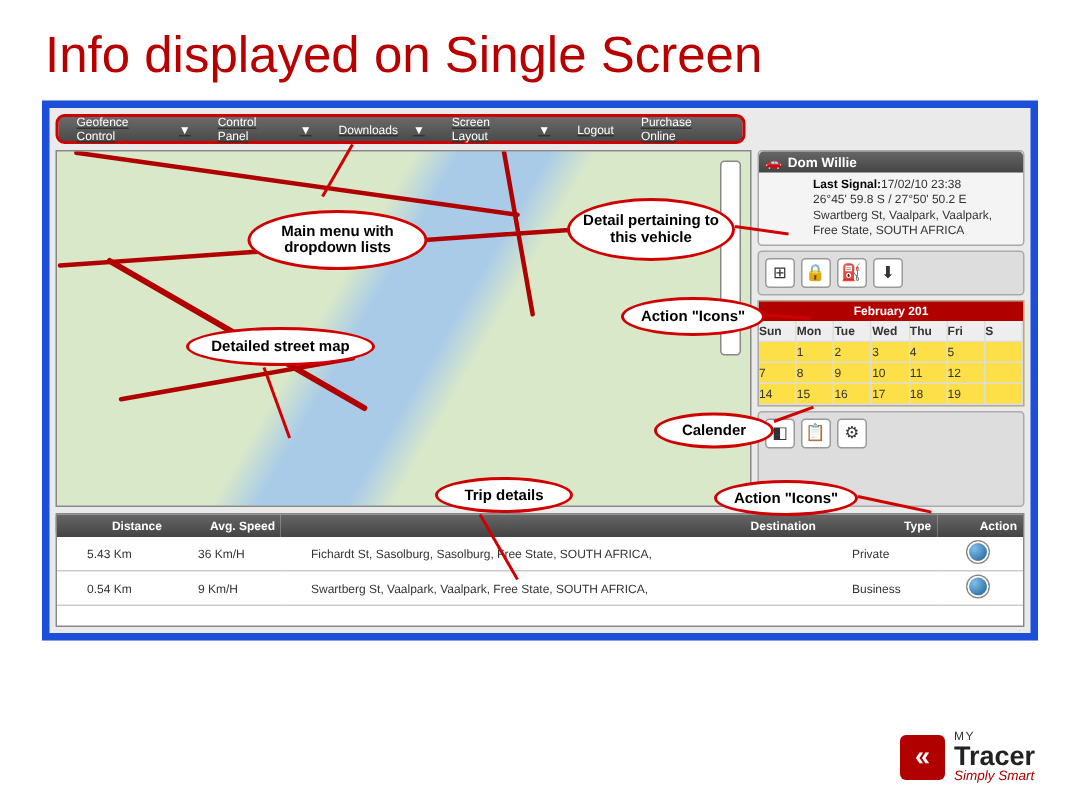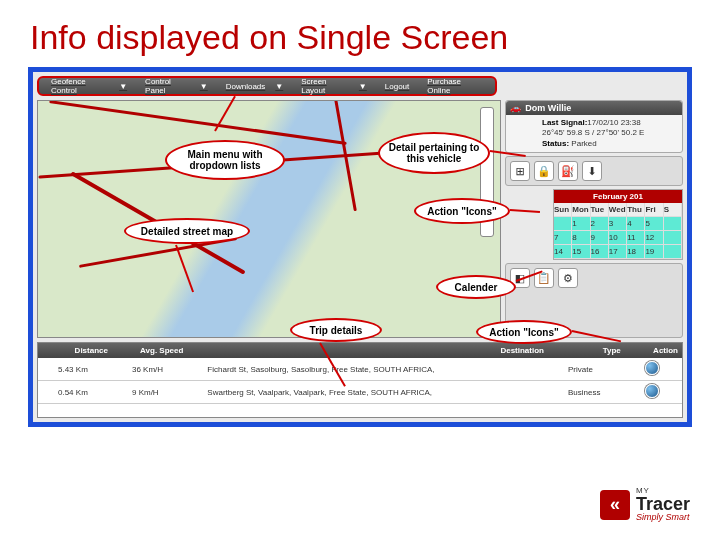--- a/index.html
+++ b/index.html
@@ -106,24 +106,23 @@
   }
   .ic {
     width: 20px; height: 20px;
     background: #fff;
     border: 1px solid #999;
     border-radius: 3px;
     display: flex; align-items: center; justify-content: center;
     font-size: 11px;
   }
   .calendar {
-    background: #5eead4;
+    background: #fde047;
     border: 1px solid #aaa;
     font-size: 8px;
-    margin-left: 48px;
   }
   .cal-hdr {
     background: #b00000; color: #fff;
     text-align: center;
     padding: 2px;
     font-weight: bold;
   }
   .cal-grid {
     display: grid;
     grid-template-columns: repeat(7,1fr);
@@ -271,21 +270,21 @@
       <div class="zoom-bar"></div>
     </div>
     <div class="right-col">
       <div class="panel">
         <div class="panel-header">
             <span>🚗</span>
             <span>Dom Willie</span>
           </div>
         <div class="detail-line"><b>Last Signal:</b><span>17/02/10 23:38</span></div>
         <div class="detail-line">26°45' 59.8 S / 27°50' 50.2 E</div>
-        <div class="detail-line"><b>Status:</b> <span>Parked</span></div>
+        <div class="detail-line">Swartberg St, Vaalpark, Vaalpark, Free State, SOUTH AFRICA</div>
       </div>
       <div class="icon-row">
         <div class="ic">⊞</div>
         <div class="ic">🔒</div>
         <div class="ic">⛽</div>
         <div class="ic">⬇</div>
       </div>
       <div class="calendar">
         <div class="cal-hdr">February 201</div>
         <div class="cal-grid">

